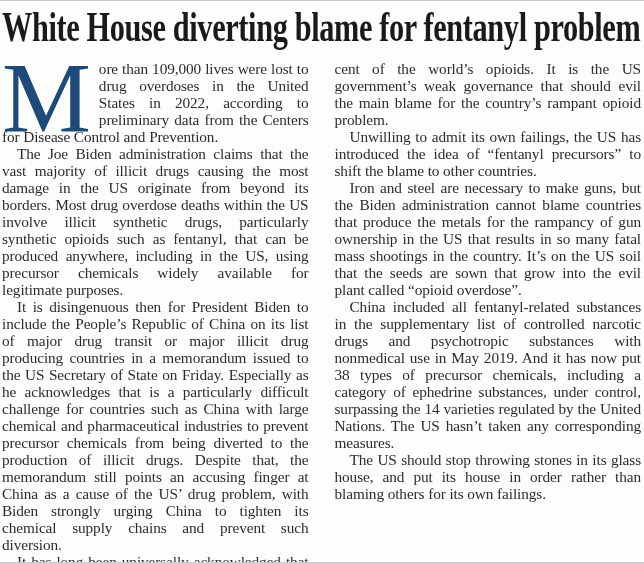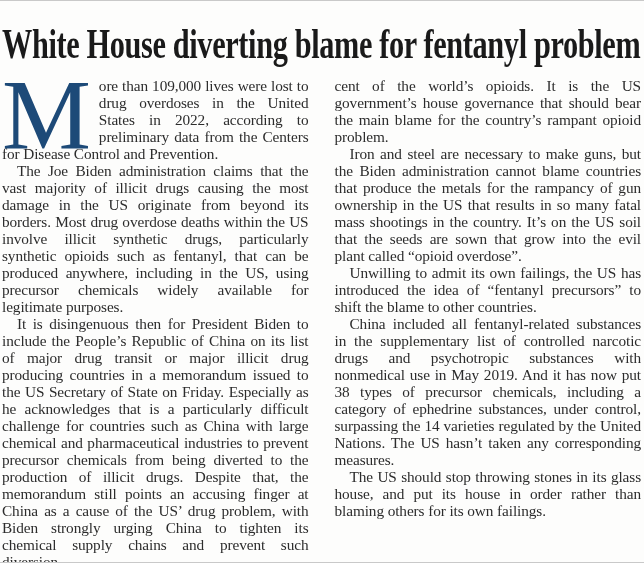--- a/index.html
+++ b/index.html
@@ -4,21 +4,21 @@
 <style>
   html, body { margin: 0; padding: 0; background: #ffffff; }
   .page {
     position: relative;
     width: 644px;
     height: 563px;
     box-sizing: border-box;
     background: #fdfdfc;
     border-top: 1px solid var(--rule, #c9c9c9);
     border-bottom: 1px solid var(--rule, #c9c9c9);
-    padding: 20px 3px 0 2px;
+    padding: 3px 3px 0 2px;
     overflow: hidden;
     font-family: "Liberation Serif", serif;
   }
   .headline {
     display: inline-block;
     white-space: nowrap;
     transform-origin: left center;
     font-family: "Liberation Serif", serif;
     font-weight: bold;
     font-size: 42px;
@@ -60,20 +60,20 @@
 <div class="page">
   <h1 class="headline" style="transform: scaleX(0.7217);">White House diverting blame for fentanyl problem</h1>
   <div class="columns">
     <div class="col">
       <p><span class="dropcap">M</span><span>ore than 109,000 lives were lost to drug overdoses in the United States in 2022, according to preliminary data from the Centers for Disease Control and Prevention.</span></p>
       <p class="indent">The Joe Biden administration claims that the vast majority of illicit drugs causing the most damage in the US originate from beyond its borders. Most drug overdose deaths within the US involve illicit synthetic drugs, particularly synthetic opioids such as fentanyl, that can be produced anywhere, including in the US, using precursor chemicals widely available for legitimate purposes.</p>
       <p class="indent">It is disingenuous then for President Biden to include the People’s Republic of China on its list of major drug transit or major illicit drug producing countries in a memorandum issued to the US Secretary of State on Friday. Especially as he acknowledges that is a particularly difficult challenge for countries such as China with large chemical and pharmaceutical industries to prevent precursor chemicals from being diverted to the production of illicit drugs. Despite that, the memorandum still points an accusing finger at China as a cause of the US’ drug problem, with Biden strongly urging China to tighten its chemical supply chains and prevent such diversion.</p>
       <p class="indent">It has long been universally acknowledged that with its population accounting for less than 5 percent of the world’s total, the US consumes 80 per-</p>
     </div>
     <div class="col">
-      <p>cent of the world’s opioids. It is the US government’s house governance that should bear the main blame for the country’s rampant opioid problem.</p>
+      <p>cent of the world’s opioids. It is the US government’s weak governance that should evil the main blame for the country’s rampant opioid problem.</p>
+      <p class="indent">Unwilling to admit its own failings, the US has introduced the idea of “fentanyl precursors” to shift the blame to other countries.</p>
       <p class="indent">Iron and steel are necessary to make guns, but the Biden administration cannot blame countries that produce the metals for the rampancy of gun ownership in the US that results in so many fatal mass shootings in the country. It’s on the US soil that the seeds are sown that grow into the evil plant called “opioid overdose”.</p>
-      <p class="indent">Unwilling to admit its own failings, the US has introduced the idea of “fentanyl precursors” to shift the blame to other countries.</p>
       <p class="indent">China included all fentanyl-related substances in the supplementary list of controlled narcotic drugs and psychotropic substances with nonmedical use in May 2019. And it has now put 38 types of precursor chemicals, including a category of ephedrine substances, under control, surpassing the 14 varieties regulated by the United Nations. The US hasn’t taken any corresponding measures.</p>
       <p class="indent">The US should stop throwing stones in its glass house, and put its house in order rather than blaming others for its own failings.</p>
     </div>
   </div>
 </div>
 
 </body></html>

